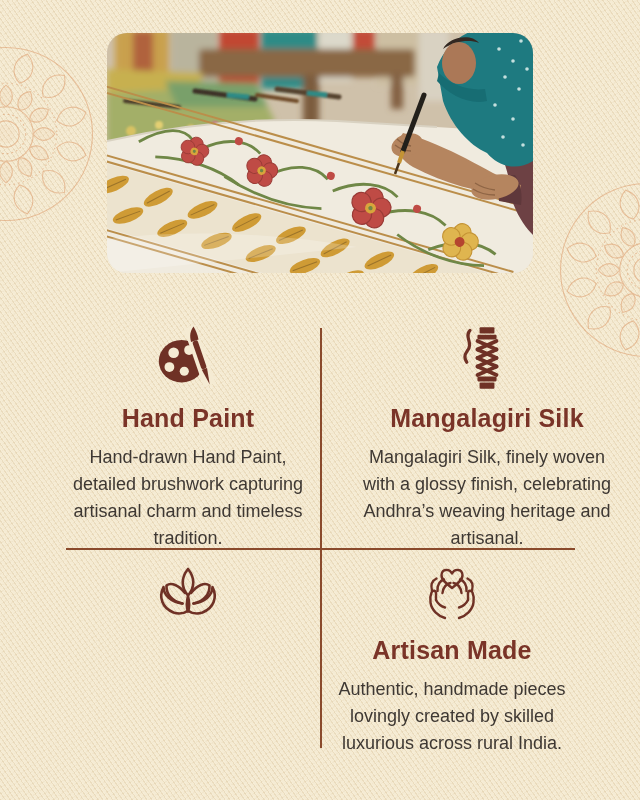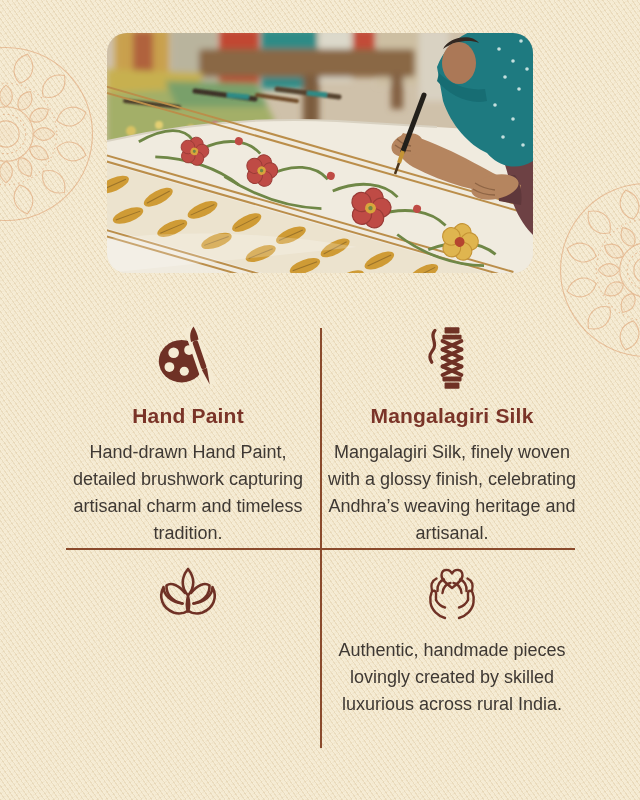--- a/index.html
+++ b/index.html
@@ -28,27 +28,27 @@
   .hero svg{display:block;}
 
   .divider-v{position:absolute;left:320px;top:328px;width:2px;height:420px;background:var(--divider,#8a4a2c);}
   .divider-h{position:absolute;left:66px;top:548px;width:509px;height:2px;background:var(--divider,#8a4a2c);}
 
   .cell{
     position:absolute;width:260px;display:flex;flex-direction:column;
     align-items:center;text-align:center;
   }
   .c1{left:58px;top:324px;}
-  .c2{left:322px;top:324px;}
+  .c2{left:322px;top:324px;padding-left:35px;}
   .c3{left:58px;top:560px;}
   .c4{left:322px;top:560px;}
   .icon-wrap{height:70px;display:flex;align-items:flex-start;justify-content:center;}
   .c3 .icon-wrap,.c4 .icon-wrap{height:66px;}
   .title{
-    margin:10px 0 0 0;font-size:21px;font-weight:700;letter-spacing:.2px;
+    margin:10px 0 0 0;font-size:25px;font-weight:700;letter-spacing:.2px;
     color:var(--title-color,#7a3428);
   }
   .desc{
     margin:11px 0 0 0;font-size:18px;line-height:1.5;max-width:252px;
     color:var(--body-color,#3e3833);
   }
   .icon-fill{fill:var(--icon-color,#6f3125);}
   .icon-stroke{stroke:var(--icon-color,#6f3125);fill:none;stroke-linecap:round;stroke-linejoin:round;}
   .bg-fill{fill:var(--background,#f5ebd3);}
 </style>
@@ -344,15 +344,16 @@
             <path d="M25 58 C18 56 11.5 50 10.5 42.5 C10 39 10.2 35.5 11.5 32.5 C12.8 29.8 16 30.3 16 33.5 L16 40"></path>
             <path d="M12 30.5 C10.5 25 12.5 20.5 16.5 18.5"></path>
             <path d="M17.5 31 C17 25 20 20.5 24 19.5"></path>
             <path d="M22.5 33 C23 27.5 26.5 23.5 30.5 23"></path>
             <path d="M16 40 C18 44 21.5 46.5 25 47.5"></path>
           </g>
           <use href="#hh-left" transform="translate(64 0) scale(-1 1)"></use>
         </g>
       </svg>
     </div>
+    <h2 class="title">Artisan Made</h2>
     <p class="desc">Authentic, handmade pieces lovingly created by skilled luxurious across rural India.</p>
   </section>
 </div>
 
 </body></html>

